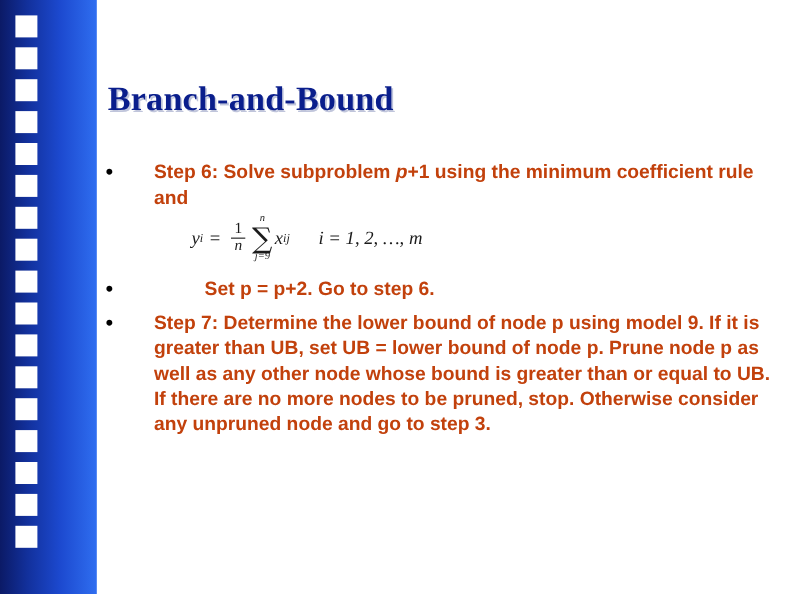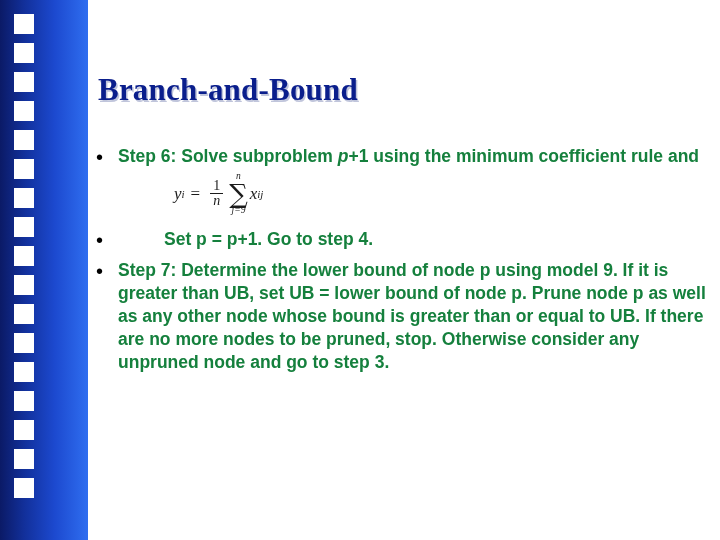--- a/index.html
+++ b/index.html
@@ -84,22 +84,23 @@
     padding-top: 5px;
     color: #000000;
     font-size: 20px;
     line-height: 14px;
     text-align: left;
   }
   .bullet-text {
     flex: 1 1 auto;
     font-size: 17.5px;
     line-height: 23px;
-    color: #15803d;
+    color: #c2410c;
     font-weight: bold;
+    margin-left: 22px;
   }
   .bullet-text i {
     font-style: italic;
   }
   .gap-b { height: 6px; }
 
   
   .formula {
     margin: 4px 0 6px 78px;
     display: flex;
@@ -182,27 +183,28 @@
           <span class="bar"></span>
           <span class="den">n</span>
         </span>
         <span class="sum">
           <span class="lim">n</span>
           <span class="sigma">∑</span>
           <span class="lim">j=9</span>
         </span>
         <span class="itvar">x</span>
           <span class="sub">ij</span>
+        <span class="cond nm">i = 1, 2, …, m</span>
       </div>
 
       <div class="gap-b"></div>
 
       <div class="bullet-row">
         <div class="bullet-dot">•</div>
-        <div class="bullet-text"><span class="indent-run"></span><span>Set p = p+1.  Go to step 4.</span></div>
+        <div class="bullet-text"><span class="indent-run"></span><span>Set p = p+2.  Go to step 6.</span></div>
       </div>
 
       <div class="gap-b"></div>
 
       <div class="bullet-row">
         <div class="bullet-dot">•</div>
         <div class="bullet-text">Step 7:  Determine the lower bound of node p using model 9.  If it is greater than UB, set UB = lower bound of node p.  Prune node p as well as any other node whose bound is greater than or equal to UB.  If there are no more nodes to be pruned, stop. Otherwise consider any unpruned node and go to step 3.</div>
       </div>
 
     </div>

